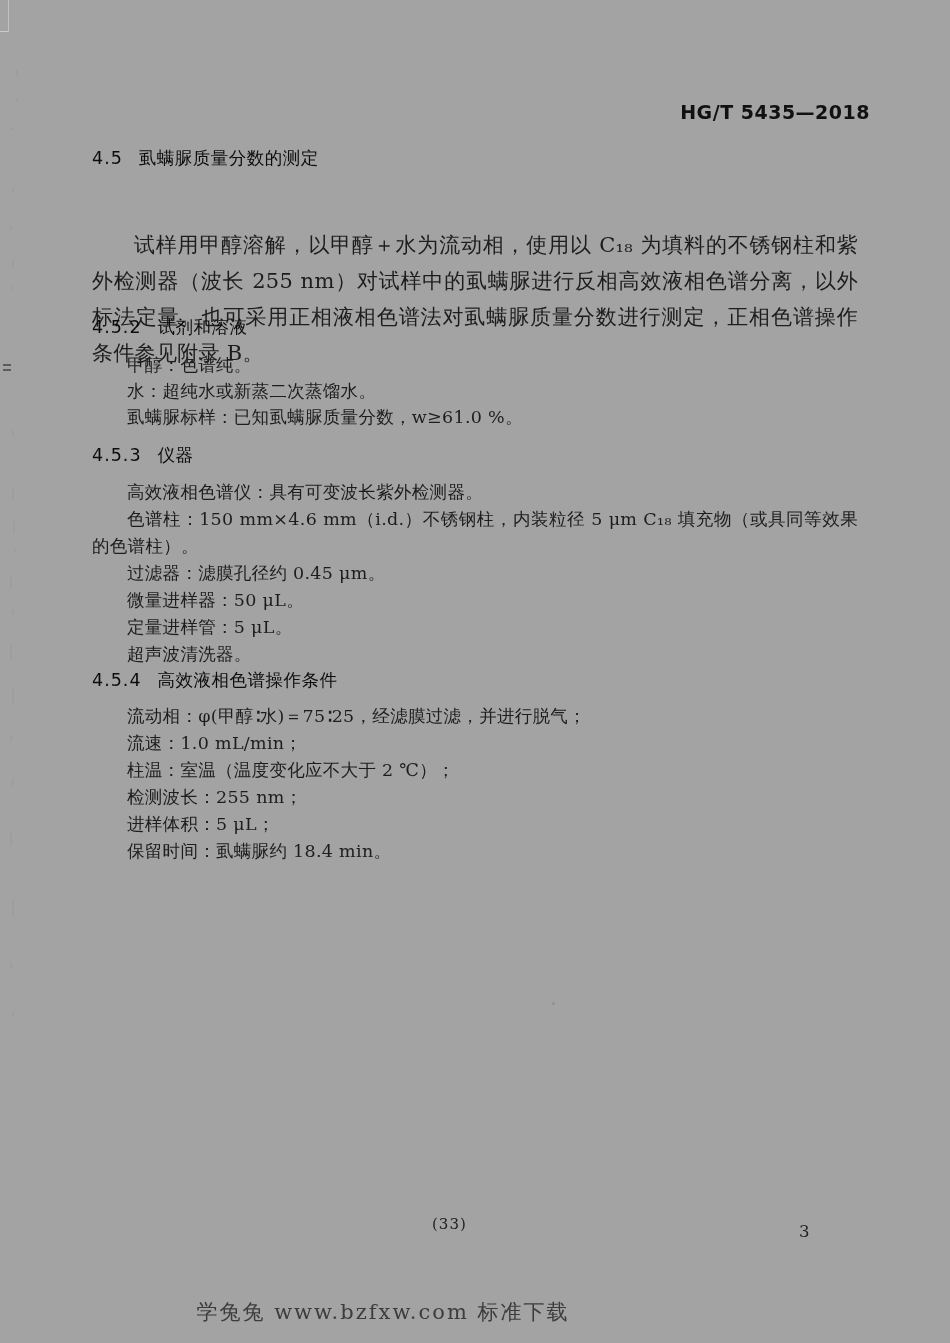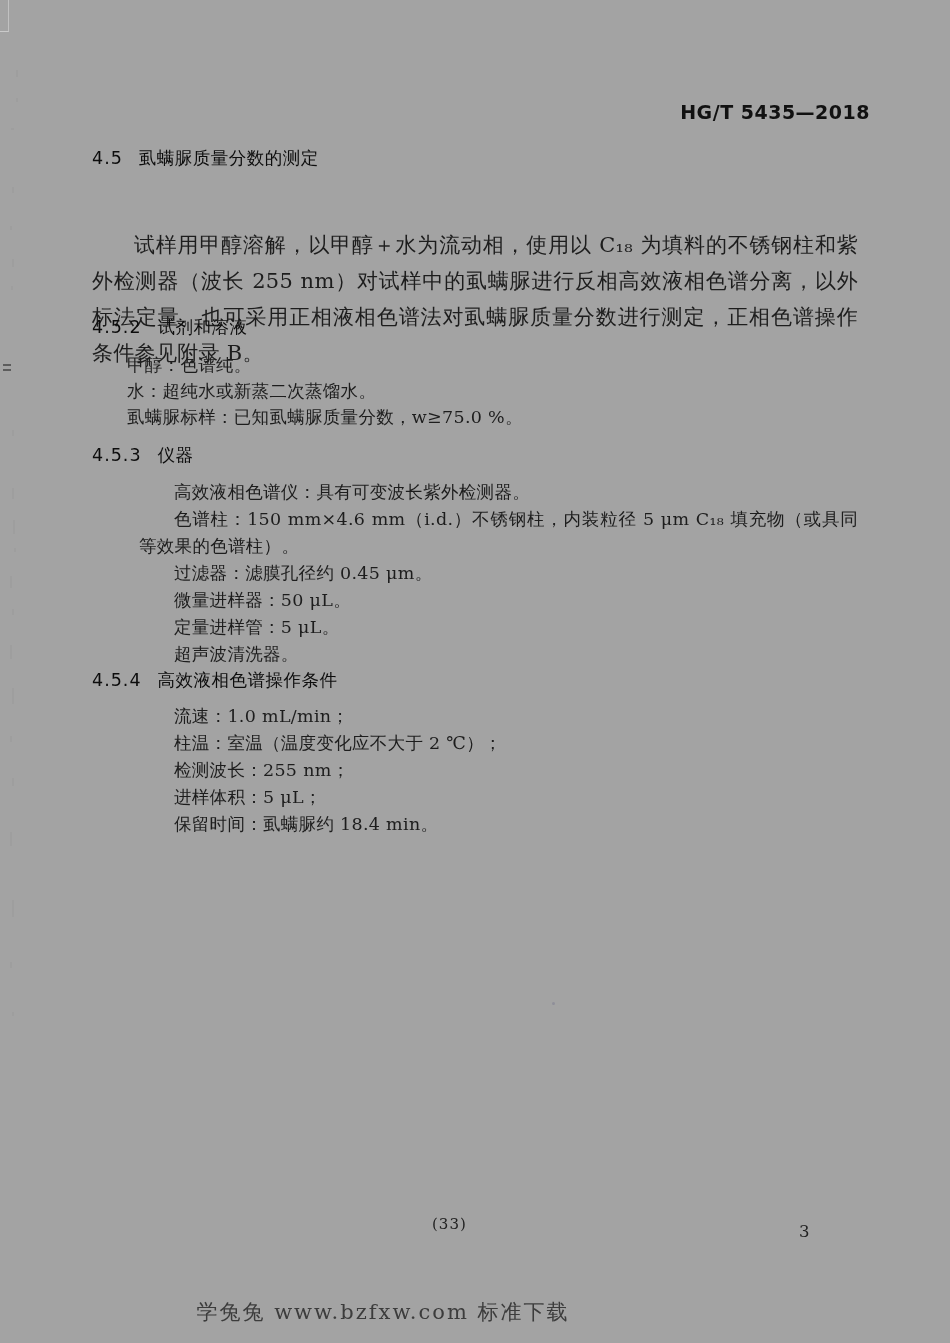--- a/index.html
+++ b/index.html
@@ -31,21 +31,21 @@
   }
   .heading .num{margin-right:16px;letter-spacing:1px;}
   .para{
     font-size:21px;line-height:36px;
     text-align:justify;text-indent:2em;
     letter-spacing:0.3px;
   }
   .list{font-size:17.5px;letter-spacing:0.3px;}
   .list .li{text-indent:2em;text-align:justify;}
   .lh26 .li{line-height:26px;}
-  .lh27 .li{line-height:27px;margin-left:47px;}
+  .lh27 .li{line-height:27px;}
   .para2{
     font-size:17.5px;line-height:27.5px;
     text-align:justify;text-indent:2em;
     letter-spacing:0.3px;
   }
   
   .sheet-number{position:absolute;top:1215px;left:432px;font-size:15px;letter-spacing:1px;color:#222;}
   .page-number{position:absolute;top:1222px;left:799px;font-size:16.5px;color:#222;}
   .watermark{
     position:absolute;top:1298px;left:0;width:766px;
@@ -110,41 +110,42 @@
 
   <div class="blk para" style="top:227px;">试样用甲醇溶解，以甲醇＋水为流动相，使用以 C₁₈ 为填料的不锈钢柱和紫外检测器（波长 255 nm）对试样中的虱螨脲进行反相高效液相色谱分离，以外标法定量。也可采用正相液相色谱法对虱螨脲质量分数进行测定，正相色谱操作条件参见附录 B。</div>
 
   <div class="blk heading" style="top:315px;">
     <span class="num">4.5.2</span>
     <span>试剂和溶液</span>
   </div>
   <div class="blk list lh26" style="top:352px;">
     <div class="li">甲醇：色谱纯。</div>
     <div class="li">水：超纯水或新蒸二次蒸馏水。</div>
-    <div class="li">虱螨脲标样：已知虱螨脲质量分数，w≥75.0 %。</div>
+    <div class="li">虱螨脲标样：已知虱螨脲质量分数，w≥61.0 %。</div>
   </div>
 
   <div class="blk heading" style="top:443px;">
     <span class="num">4.5.3</span>
     <span>仪器</span>
   </div>
   <div class="blk list lh27" style="top:479px;">
     <div class="li">高效液相色谱仪：具有可变波长紫外检测器。</div>
     <div class="li">色谱柱：150 mm×4.6 mm（i.d.）不锈钢柱，内装粒径 5 μm C₁₈ 填充物（或具同等效果的色谱柱）。</div>
     <div class="li">过滤器：滤膜孔径约 0.45 μm。</div>
     <div class="li">微量进样器：50 μL。</div>
     <div class="li">定量进样管：5 μL。</div>
     <div class="li">超声波清洗器。</div>
   </div>
 
   <div class="blk heading" style="top:668px;">
     <span class="num">4.5.4</span>
     <span>高效液相色谱操作条件</span>
   </div>
   <div class="blk list lh27" style="top:703px;">
+    <div class="li">流动相：φ(甲醇∶水)＝75∶25，经滤膜过滤，并进行脱气；</div>
     <div class="li">流速：1.0 mL/min；</div>
     <div class="li">柱温：室温（温度变化应不大于 2 ℃）；</div>
     <div class="li">检测波长：255 nm；</div>
     <div class="li">进样体积：5 μL；</div>
     <div class="li">保留时间：虱螨脲约 18.4 min。</div>
   </div>
 
   <div class="sheet-number">(33)</div>
   <div class="page-number">3</div>
   <div class="watermark">学兔兔 www.bzfxw.com 标准下载</div>

